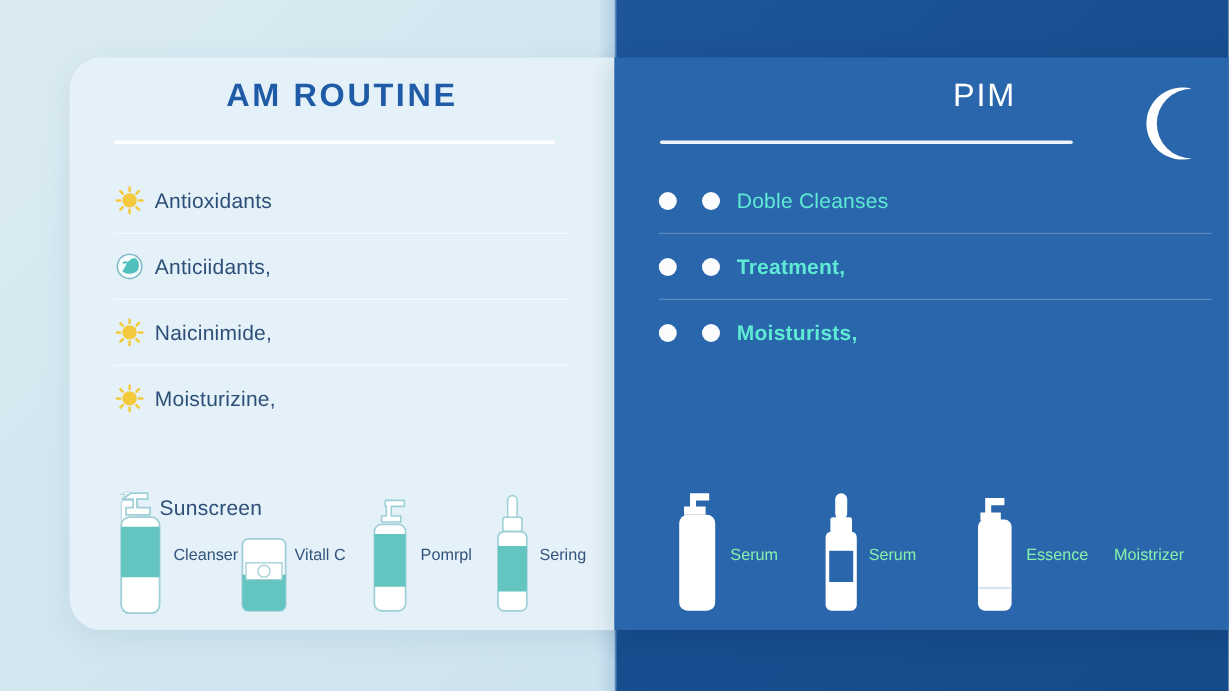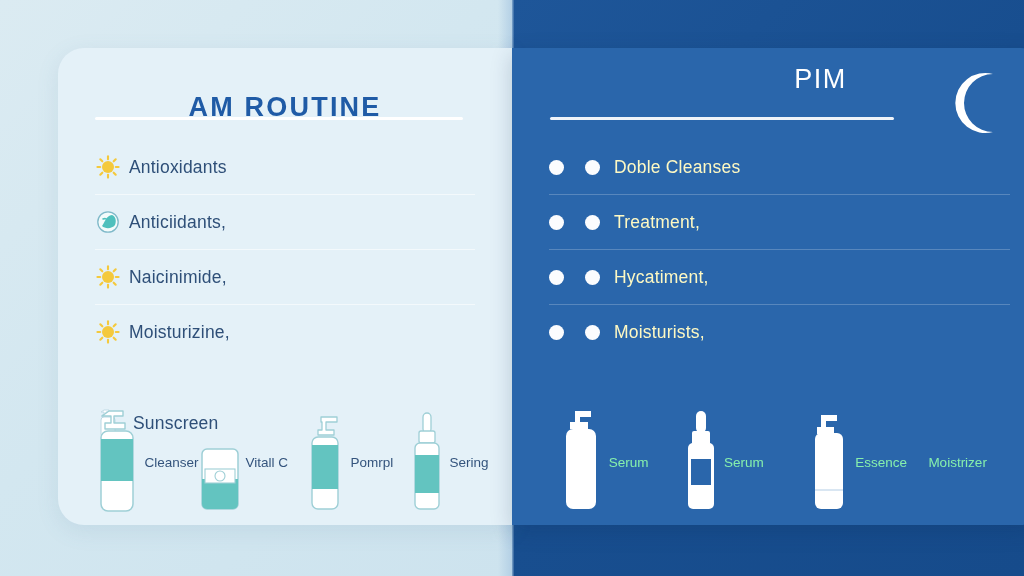--- a/index.html
+++ b/index.html
@@ -60,21 +60,21 @@
   
   .panel-title {
     position: absolute;
     top: 16px;
     width: 100%;
     text-align: center;
     font-size: 27px;
     font-weight: bold;
     letter-spacing: 2.2px;
   }
-  .panel-am .panel-title { color: #1f5ba6; margin-top: 28px; }
+  .panel-am .panel-title { color: #1f5ba6; }
   .panel-pm .panel-title { color: #ffffff; font-weight: normal; letter-spacing: 1.5px; }
 
   .title-rule {
     position: absolute;
     top: 69px;
     height: 3px;
     border-radius: 2px;
   }
   .panel-am .title-rule {
     left: 37px; width: 368px;
@@ -103,29 +103,29 @@
     right: 37px;
   }
   .routine-row {
     position: relative;
     height: 54px;
     display: flex;
     align-items: center;
     gap: 8px;
   }
   .routine-row + .routine-row { border-top: 1px solid rgba(255,255,255,0.55); }
-  .panel-pm .routine-row + .routine-row { border-top: 1px solid rgba(255,255,255,0.22); }
+  .panel-pm .routine-row + .routine-row { border-top: 1px solid rgba(255,255,255,0.22); font-weight: bold; }
 
   .row-label {
     font-size: 17.5px;
     color: #2e4f78;
     letter-spacing: 0.2px;
     white-space: nowrap;
   }
-  .panel-pm .row-label { color: #fef9c3; }
+  .panel-pm .row-label { color: #5eead4; }
 
   .icon-slot {
     width: 26px; height: 26px;
     flex: 0 0 26px;
     display: flex; align-items: center; justify-content: center;
   }
   .dot {
     width: 15px; height: 15px;
     border-radius: 50%;
     background: #fbfcfe;
@@ -343,27 +343,20 @@
       </div>
 
       <div class="routine-row">
         <span class="dot-pair">
           <span class="dot"></span>
           <span class="dot"></span>
         </span>
         <span class="row-label">Treatment,</span>
       </div>
 
-      <div class="routine-row">
-        <span class="dot-pair">
-          <span class="dot"></span>
-          <span class="dot"></span>
-        </span>
-        <span class="row-label">Hycatiment,</span>
-      </div>
 
       <div class="routine-row">
         <span class="dot-pair">
           <span class="dot"></span>
           <span class="dot"></span>
         </span>
         <span class="row-label">Moisturists,</span>
       </div>
     </div>
 

